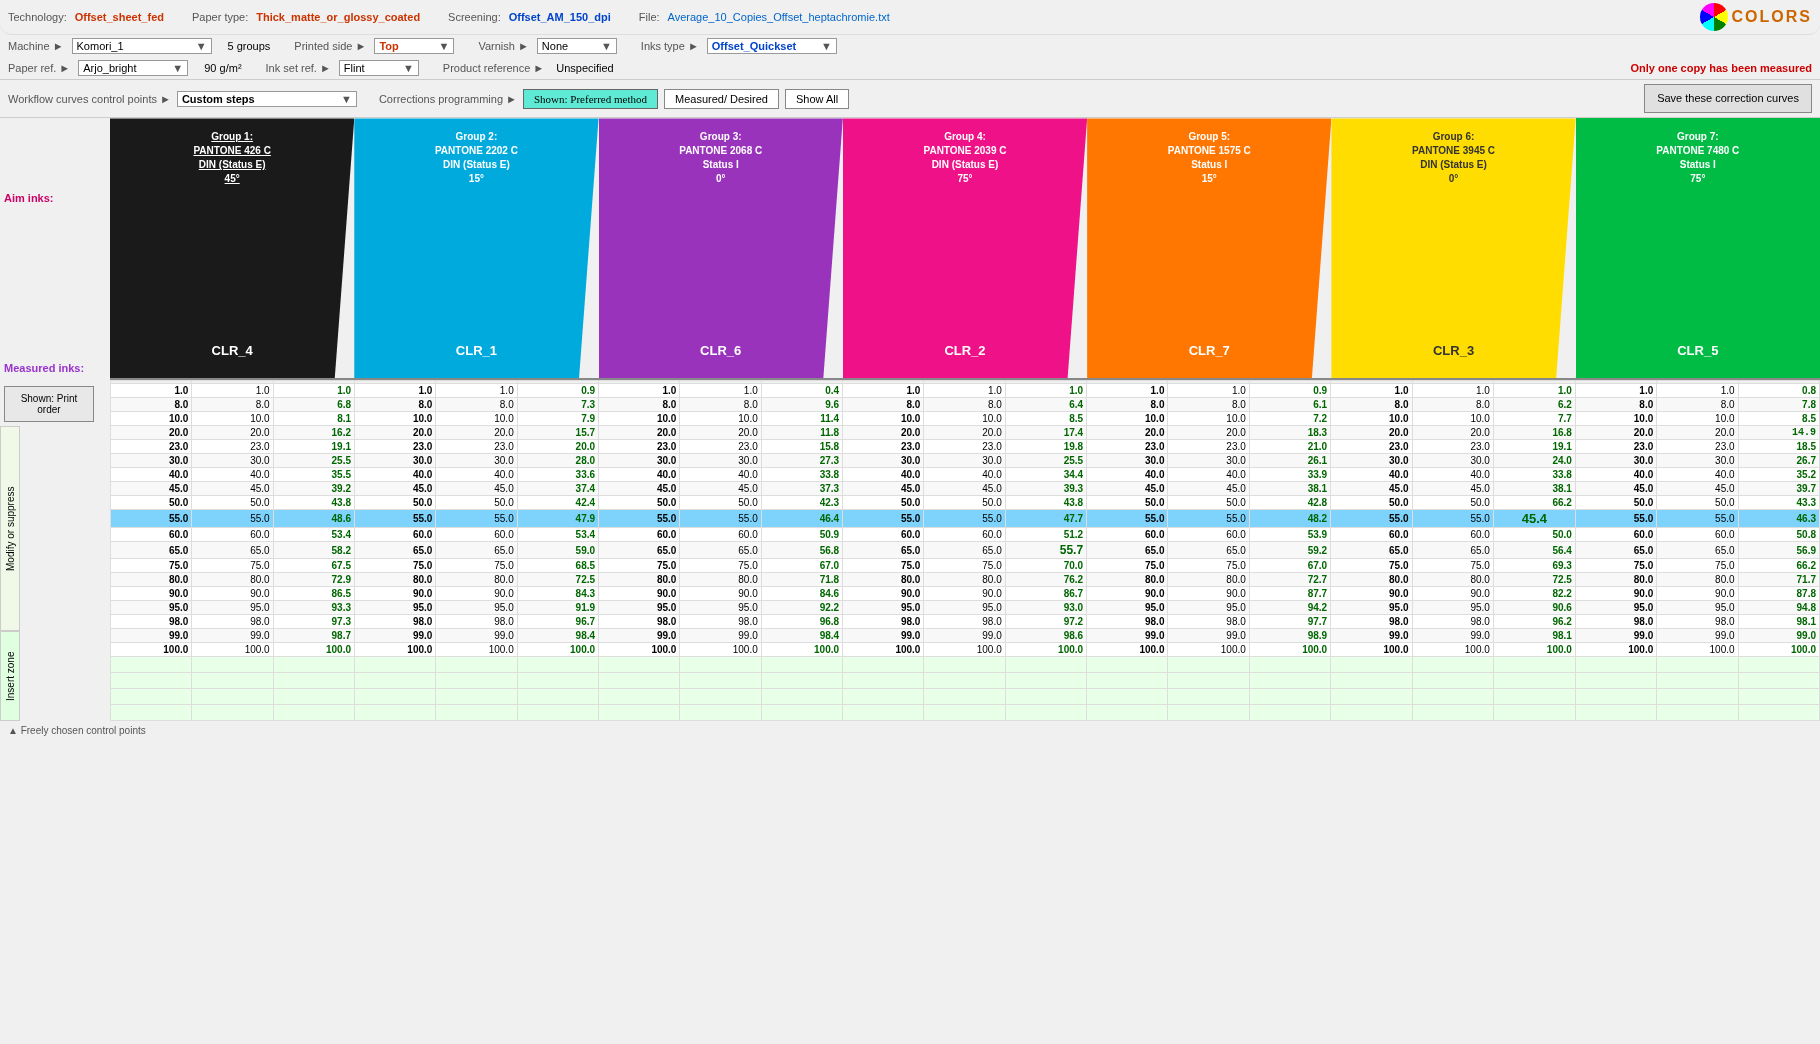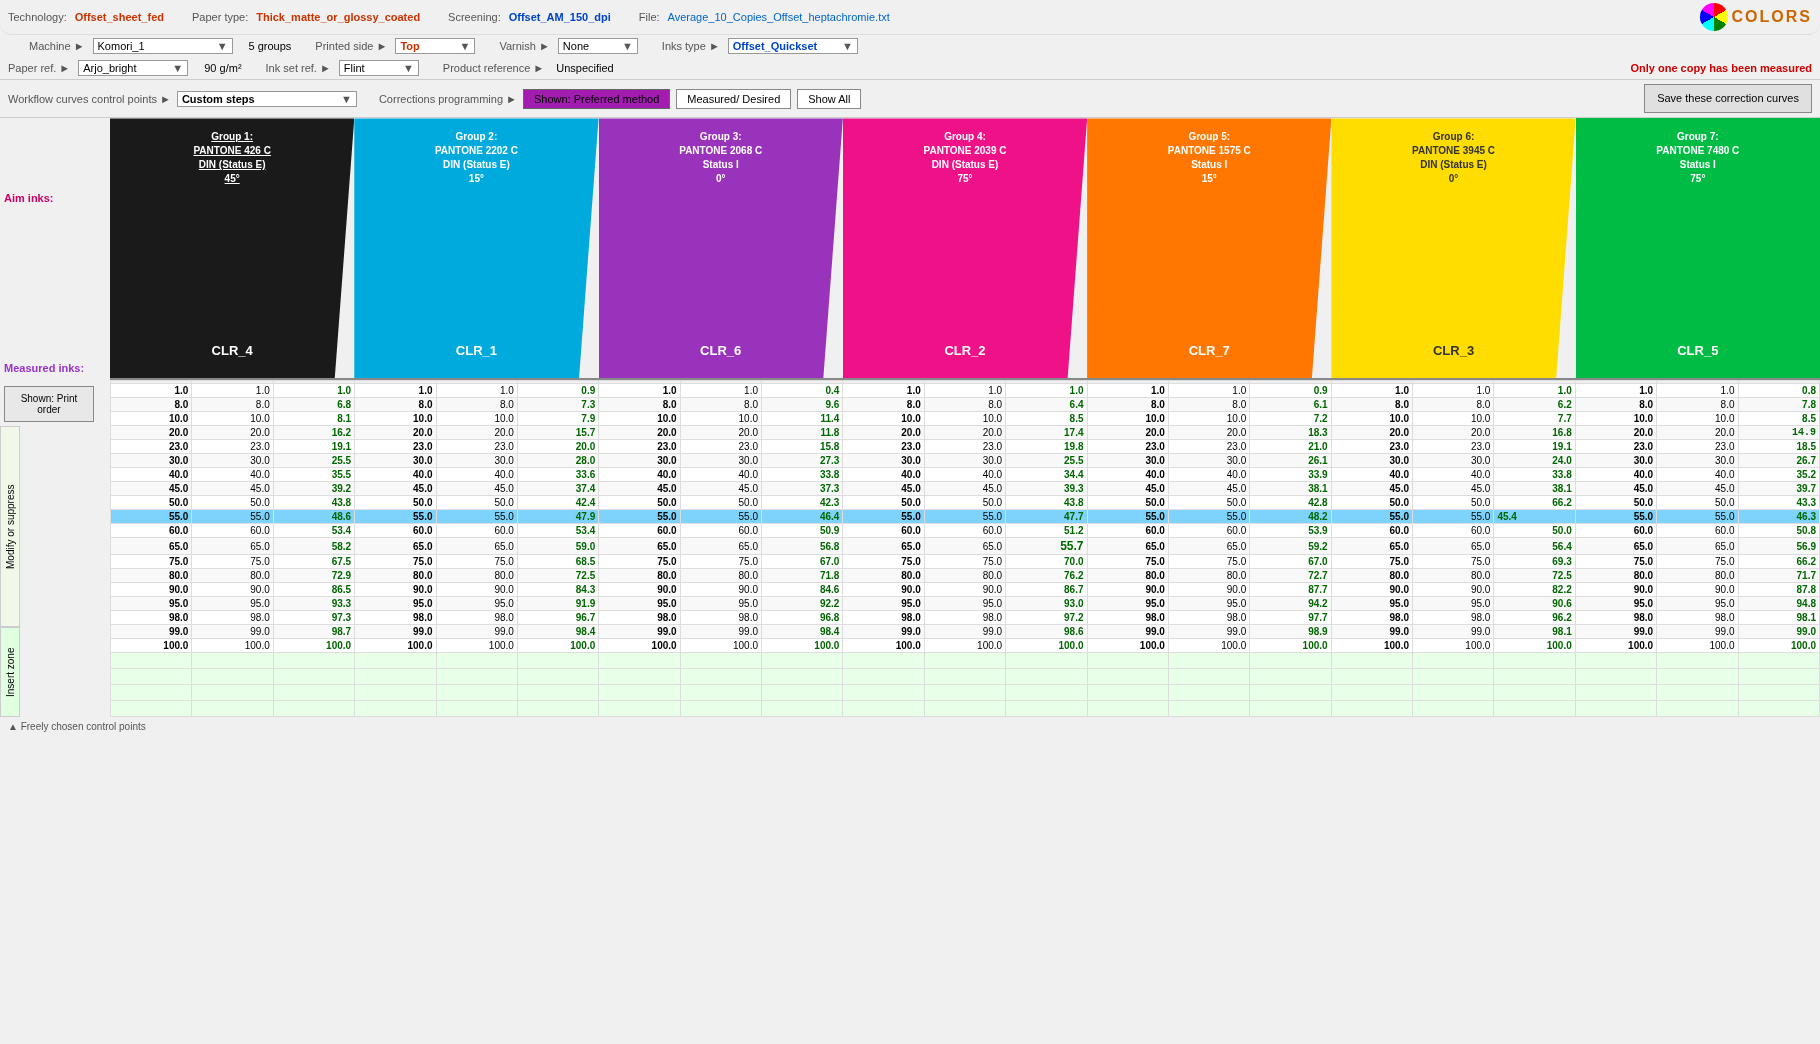--- a/index.html
+++ b/index.html
@@ -2,21 +2,21 @@
 <html><head>
   <meta charset="utf-8">
   <style>
     * { box-sizing: border-box; margin: 0; padding: 0; }
     body { font-family: Arial, sans-serif; font-size: 11px; background: #f0f0f0; overflow-x: auto; }
     
     .dropdown { display: inline-flex; align-items: center; border: 1px solid #999; background: white; padding: 1px 4px; min-width: 120px; }
     .dropdown-arrow { margin-left: auto; color: #555; }
     
     .btn { border: 1px solid #888; background: #e8e8e8; padding: 3px 10px; cursor: pointer; font-size: 11px; }
-    .btn-active { background: #a21caf; border: 1px solid #666; }
+    .btn-active { background: #5eead4; border: 1px solid #666; font-family: Liberation Serif, serif; }
     .btn-outline { background: white; border: 1px solid #888; }
     .btn-save { background: #e0e0e0; border: 1px solid #888; padding: 6px 12px; font-size: 11px; text-align: center; min-width: 100px; }
     
     .workflow-info { color: #0000cc; font-weight: bold; font-size: 11px; padding: 3px 8px; }
     
     .print-order-btn { border: 1px solid #888; background: #e8e8e8; padding: 6px 8px; font-size: 10px; text-align: center; cursor: pointer; margin-top: 4px; }
     
     .data-table { width: 100%; border-collapse: collapse; font-size: 10px; }
     .data-table td, .data-table th { border: 1px solid #ddd; padding: 1px 3px; text-align: center; white-space: nowrap; }
     .data-table tr:nth-child(even) { background: #f8f8f8; }
@@ -46,21 +46,21 @@
     <span style="color:#555; margin-left:20px;">File:</span>
     <span style="color:#0066cc;">Average_10_Copies_Offset_heptachromie.txt</span>
     <span style="flex:1;"></span>
     <div class="colors-logo">
       <div class="colors-circle"></div>
       <span class="colors-text" style="color:#cc6600; font-weight:bold; font-size:16px; letter-spacing:2px;">COLORS</span>
     </div>
   </div>
 
   <div class="row-line" style="padding:3px 8px; background:#f0f0f0;">
-    <span style="color:#555;margin-left:21px;">Machine ►</span>
+    <span style="color:#555;">Machine ►</span>
     <div class="dropdown" style="min-width:140px;">
       <span>Komori_1</span>
       <span class="dropdown-arrow">▼</span>
     </div>
     <span style="margin-left:8px;">5 groups</span>
     <span style="color:#555; margin-left:16px;">Printed side ►</span>
     <div class="dropdown" style="min-width:80px;">
       <span style="color:#cc3300; font-weight:bold;">Top</span>
       <span class="dropdown-arrow">▼</span>
     </div>
@@ -415,21 +415,21 @@
                 <td style="padding: 1px 3px; text-align: right; font-size: 10px; white-space: nowrap; min-width: 28px;">55.0</td>
                 <td style="padding: 1px 3px; text-align: right; font-size: 10px; white-space: nowrap; min-width: 28px; color: rgb(0, 102, 0); font-weight: bold;">46.4</td>
                 <td style="padding: 1px 3px; text-align: right; font-size: 10px; white-space: nowrap; min-width: 28px; font-weight: bold;">55.0</td>
                 <td style="padding: 1px 3px; text-align: right; font-size: 10px; white-space: nowrap; min-width: 28px;">55.0</td>
                 <td style="padding: 1px 3px; text-align: right; font-size: 10px; white-space: nowrap; min-width: 28px; color: rgb(0, 102, 0); font-weight: bold;">47.7</td>
                 <td style="padding: 1px 3px; text-align: right; font-size: 10px; white-space: nowrap; min-width: 28px; font-weight: bold;">55.0</td>
                 <td style="padding: 1px 3px; text-align: right; font-size: 10px; white-space: nowrap; min-width: 28px;">55.0</td>
                 <td style="padding: 1px 3px; text-align: right; font-size: 10px; white-space: nowrap; min-width: 28px; color: rgb(0, 102, 0); font-weight: bold;">48.2</td>
                 <td style="padding: 1px 3px; text-align: right; font-size: 10px; white-space: nowrap; min-width: 28px; font-weight: bold;">55.0</td>
                 <td style="padding: 1px 3px; text-align: right; font-size: 10px; white-space: nowrap; min-width: 28px;">55.0</td>
-                <td style="padding: 1px 3px; text-align: left; font-size: 10px; white-space: nowrap; min-width: 28px; color: rgb(0, 102, 0); font-weight: bold;">45.4</td>
+                <td style="padding: 1px 3px; text-align: center; font-size: 13px; white-space: nowrap; min-width: 28px; color: rgb(0, 102, 0); font-weight: bold;">45.4</td>
                 <td style="padding: 1px 3px; text-align: right; font-size: 10px; white-space: nowrap; min-width: 28px; font-weight: bold;">55.0</td>
                 <td style="padding: 1px 3px; text-align: right; font-size: 10px; white-space: nowrap; min-width: 28px;">55.0</td>
                 <td style="padding: 1px 3px; text-align: right; font-size: 10px; white-space: nowrap; min-width: 28px; color: rgb(0, 102, 0); font-weight: bold;">46.3</td>
               </tr>
               <tr>
                 <td style="padding: 1px 3px; text-align: right; font-size: 10px; white-space: nowrap; min-width: 28px; font-weight: bold;">60.0</td>
                 <td style="padding: 1px 3px; text-align: right; font-size: 10px; white-space: nowrap; min-width: 28px;">60.0</td>
                 <td style="padding: 1px 3px; text-align: right; font-size: 10px; white-space: nowrap; min-width: 28px; color: rgb(0, 102, 0); font-weight: bold;">53.4</td>
                 <td style="padding: 1px 3px; text-align: right; font-size: 10px; white-space: nowrap; min-width: 28px; font-weight: bold;">60.0</td>
                 <td style="padding: 1px 3px; text-align: right; font-size: 10px; white-space: nowrap; min-width: 28px;">60.0</td>

